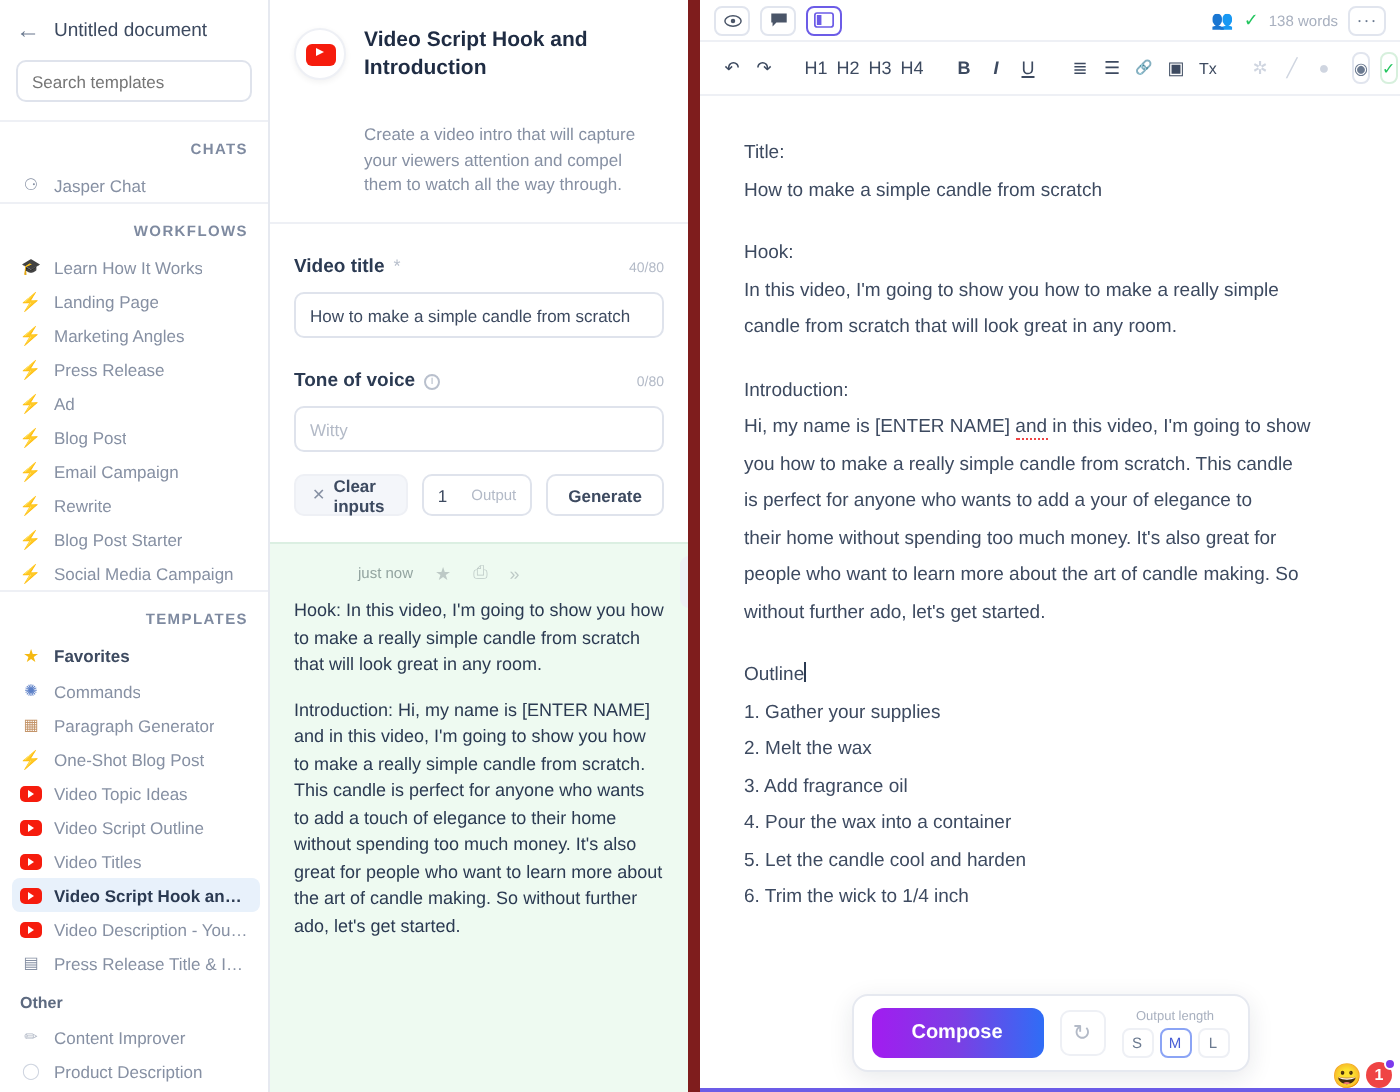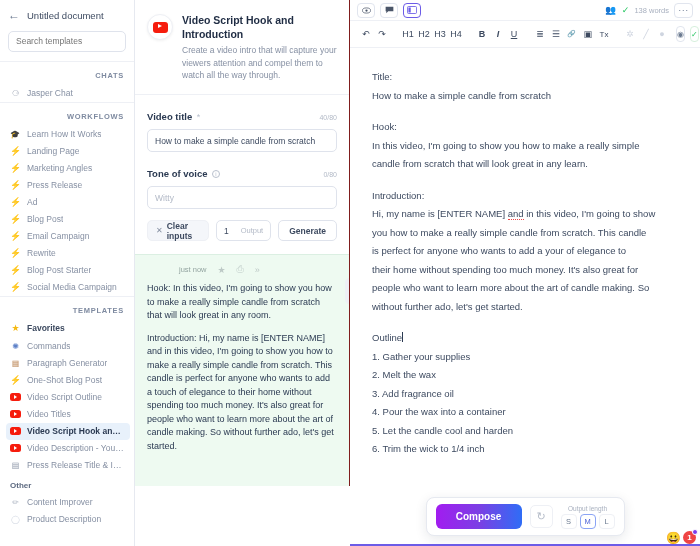--- a/index.html
+++ b/index.html
@@ -64,38 +64,38 @@
   .yt::after {
     content: ""; position: absolute; left: 4px; top: 2px;
     border-left: 3.4px solid #fff;
     border-top: 2px solid transparent; border-bottom: 2px solid transparent;
   }
   .star { color: #f5b912; font-size: 9px; }
   .bolt { color: #f5a623; font-size: 9px; }
 
   
   .middle {
-    width: 215px; height: 486px; background: #ffffff;
-    border-right: 1px solid #7f1d1d;
+    width: 215px; height: 546px; background: #ffffff;
+    border-right: 6px solid #7f1d1d;
     display: flex; flex-direction: column; overflow: hidden;
     position: relative;
   }
   .tpl-head { display: flex; gap: 9px; padding: 14px 12px 13px 12px;
               border-bottom: 1px solid #eef0f5; }
   .tpl-logo {
     width: 26px; height: 26px; border-radius: 50%;
     background: #ffffff; border: 1px solid #eef0f5;
     display: flex; align-items: center; justify-content: center;
     flex: 0 0 26px; box-shadow: 0 1px 3px rgba(0,0,0,.06);
   }
   .tpl-logo .yt { width: 15px; height: 11px; border-radius: 3px; }
   .tpl-logo .yt::after { left: 5.6px; top: 2.6px; border-left-width: 4.6px;
       border-top-width: 2.8px; border-bottom-width: 2.8px; }
   .tpl-title { font-size: 10.5px; font-weight: bold; color: #1f2c43; line-height: 1.3; }
-  .tpl-desc { font-size: 8.5px; color: #8690a3; line-height: 1.45; margin-top: 3px; }
+  .tpl-desc { font-size: 8.5px; color: #8690a3; line-height: 1.45; margin-top: 20px; }
 
   .form { padding: 11px 12px 0 12px; }
   .field-row { display: flex; align-items: baseline; justify-content: space-between; }
   .field-label { font-size: 9.5px; font-weight: bold; color: #2b3a52; }
   .req { color: #b9c0cd; font-size: 9px; }
   .info-i {
     display: inline-block; width: 8px; height: 8px; border-radius: 50%;
     border: 1px solid #b9c0cd; color: #b9c0cd; font-size: 6px;
     line-height: 7px; text-align: center; vertical-align: 1px;
   }
@@ -313,20 +313,26 @@
         <span class="ico" style="color:#5b7fc7;">✺</span>
         <span class="nav-label">Commands</span>
       </div>
       <div class="nav-item">
         <span class="ico" style="color:#c4956a;">▦</span>
         <span class="nav-label">Paragraph Generator</span>
       </div>
       <div class="nav-item">
         <span class="ico bolt">⚡</span>
         <span class="nav-label">One-Shot Blog Post</span>
+      </div>
+      <div class="nav-item">
+        <span class="ico">
+            <span class="yt"></span>
+          </span>
+        <span class="nav-label">Video Topic Ideas</span>
       </div>
       <div class="nav-item">
         <span class="ico">
             <span class="yt"></span>
           </span>
         <span class="nav-label">Video Script Outline</span>
       </div>
       <div class="nav-item">
         <span class="ico">
             <span class="yt"></span>
@@ -480,21 +486,21 @@
       <span class="rbtn green">✓</span>
 
     </div>
 
     <div class="ed-body">
       <div class="ed-line">Title:</div>
       <div class="ed-line">How to make a simple candle from scratch</div>
       <div class="ed-gap"></div>
       <div class="ed-line">Hook:</div>
       <div class="ed-line">In this video, I'm going to show you how to make a really simple</div>
-      <div class="ed-line">candle from scratch that will look great in any learn.</div>
+      <div class="ed-line">candle from scratch that will look great in any room.</div>
       <div class="ed-gap"></div>
       <div class="ed-line">Introduction:</div>
       <div class="ed-line"><span>Hi, my name is [ENTER NAME] </span><span class="sq">and</span><span> in this video, I'm going to show</span></div>
       <div class="ed-line">you how to make a really simple candle from scratch. This candle</div>
       <div class="ed-line">is perfect for anyone who wants to add a your of elegance to</div>
       <div class="ed-line">their home without spending too much money. It's also great for</div>
       <div class="ed-line">people who want to learn more about the art of candle making. So</div>
       <div class="ed-line">without further ado, let's get started.</div>
       <div class="ed-gap"></div>
       <div class="ed-line"><span>Outline</span><span class="caret"></span></div>

